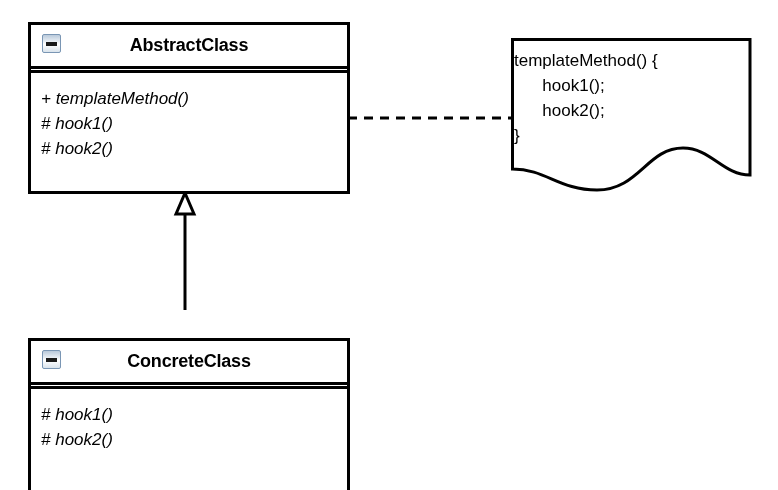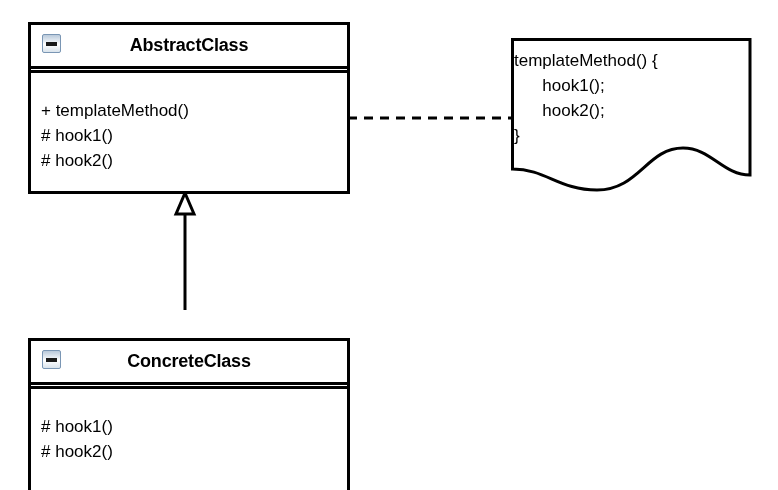--- a/index.html
+++ b/index.html
@@ -44,21 +44,22 @@
   .uml-divider {
     position: relative;
     height: 7px;
     box-sizing: border-box;
     border-top: 3px solid #000000;
     border-bottom: 3px solid #000000;
     background: #ffffff;
   }
   .uml-members {
     box-sizing: border-box;
-    padding: 25px 0 0 10px;
+    padding: 13px 0 0 10px;
+    font-style: italic;
   }
   .uml-member {
     font-size: 17px;
     color: #000000;
     line-height: 25px;
     white-space: pre;
   }
 
   
   .collapse-icon {

